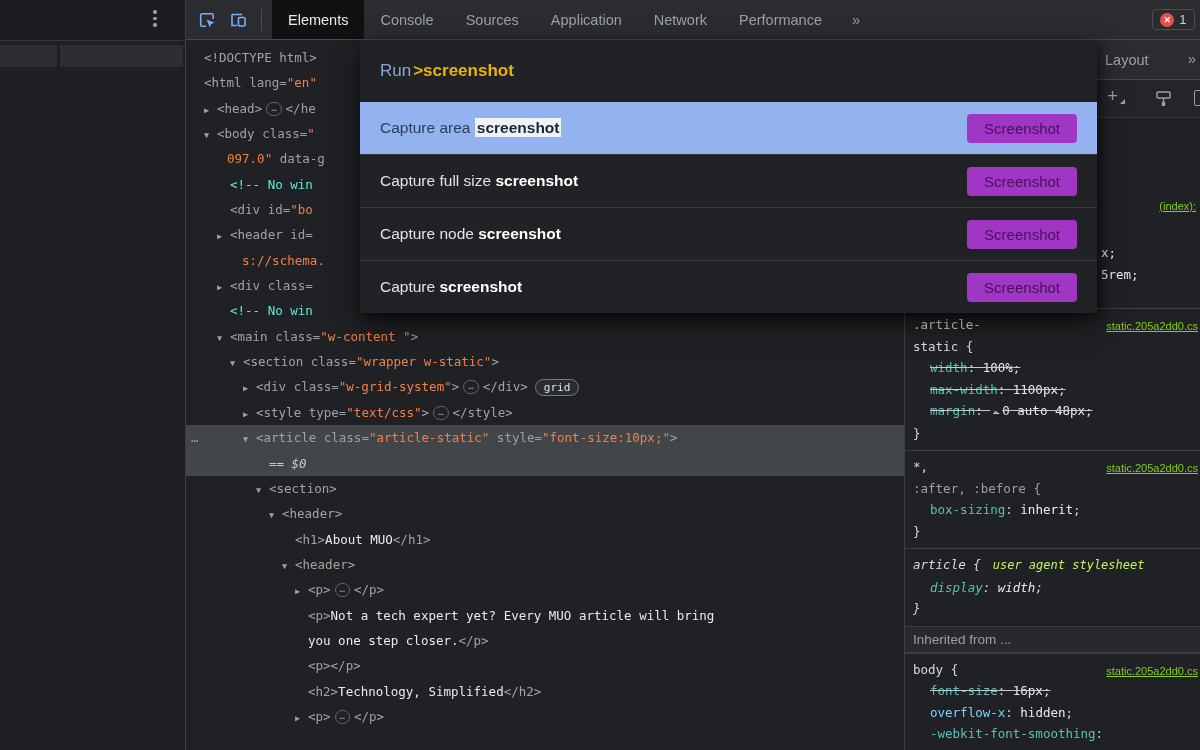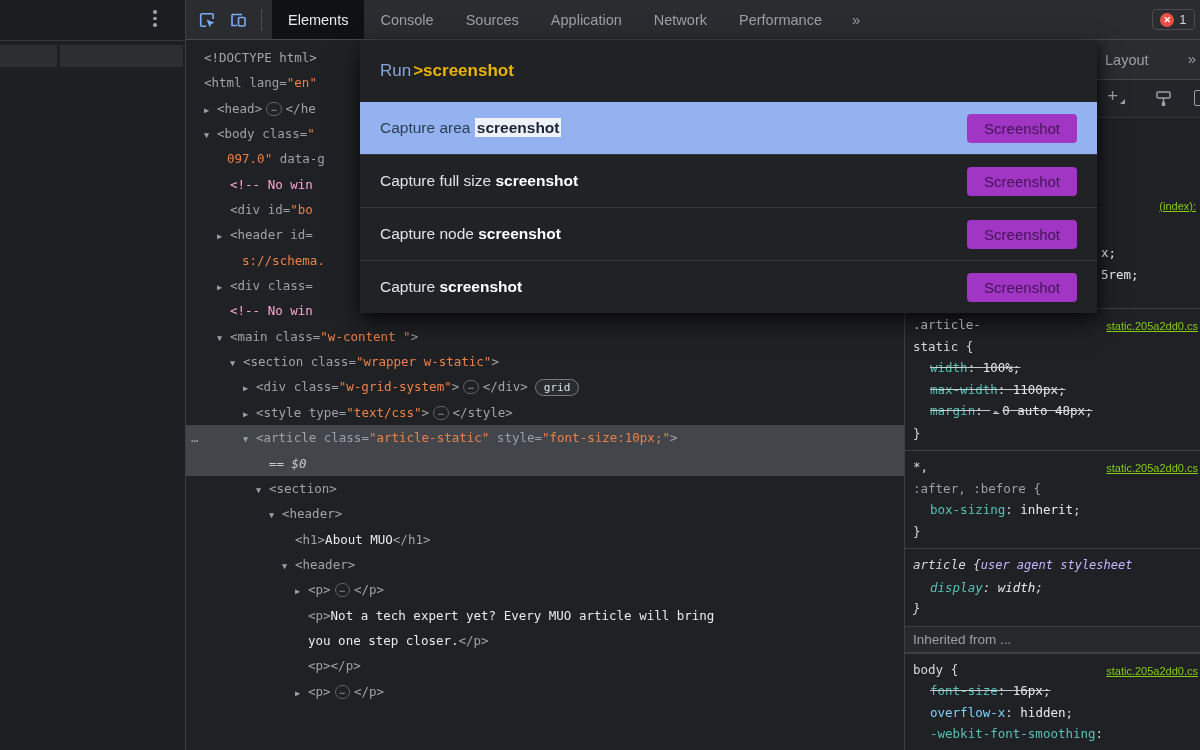--- a/index.html
+++ b/index.html
@@ -38,21 +38,21 @@
   #tree{padding-top:5px;}
   .tree-line{height:25.35px;line-height:25.35px;white-space:nowrap;position:relative;box-sizing:border-box;}
   .tree-line.selected{background:#42464b;}
   .gutter-dots{position:absolute;left:5px;top:0;color:#9aa0a6;letter-spacing:1px;}
   .t-arrow{display:inline-block;width:13px;margin-left:-13px;color:#9aa0a6;font-size:8.5px;}
   .t-tag{color:#a3a3a3;}
   .t-attr{color:#9aa0a6;}
   .t-punct{color:#9aa0a6;}
   .t-val{color:#ee8147;}
   .t-text{color:#e8eaed;}
-  .t-comment{color:#f9a8d4;}
+  .t-comment{color:#5eead4;}
   .t-eq{color:#c7cbd0;font-style:italic;}
   .pill-ellipsis{display:inline-block;border:1px solid #5f6368;border-radius:8px;color:#9aa0a6;font-size:9px;line-height:8px;padding:1px 4px 3px;margin:0 4px;vertical-align:2px;}
   .badge-grid{display:inline-block;border:1px solid #767b80;border-radius:10px;color:#d9e3ea;font-size:11px;line-height:15px;padding:0 8px;margin-left:7px;background:#2a2d30;}
 
   
   #styles-panel{position:absolute;left:718px;top:40px;width:297px;height:710px;border-left:1px solid #3c4043;box-sizing:border-box;background:#202124;overflow:hidden;}
   #sp-tabs{height:40px;background:#2b2c2f;border-bottom:1px solid #47484c;position:relative;box-sizing:border-box;}
   .sp-tab{position:absolute;left:200px;top:0;height:100%;display:flex;align-items:center;font-size:14.5px;color:#9aa0a6;}
   .sp-more{position:absolute;right:5px;top:10px;color:#9aa0a6;font-size:15px;}
   #sp-iconbar{height:38px;border-bottom:1px solid #36383c;background:#242528;position:relative;box-sizing:border-box;}
@@ -64,21 +64,21 @@
   .sp-link{color:#84cc16;text-decoration:underline;font-family:Liberation Sans, sans-serif;font-size:11px;}
   #frag-index{top:160px;right:5px;}
   #frag-a{top:205px;left:196px;}
   #frag-b{top:227px;left:196px;}
   #sp-rules{position:absolute;top:268px;left:0;width:297px;box-sizing:border-box;}
   .rule{border-top:1px solid #3c4043;padding:5px 8px 6px;font-family:"DejaVu Sans Mono",monospace;font-size:12.5px;line-height:21.5px;color:#d7dade;position:relative;box-sizing:border-box;}
   .rule.italic{font-style:italic;}
   .rule-link{position:absolute;right:4px;top:7px;max-width:155px;overflow:hidden;white-space:nowrap;}
   .sel-line{white-space:nowrap;}
   .sel-dim{color:#9aa0a6;}
-  .rule-note{color:#c4b5fd;margin-left:0;font-style:italic;font-size:12px;}
+  .rule-note{color:#bef264;margin-left:12px;font-style:italic;font-size:12px;}
   .decl{padding-left:17px;white-space:nowrap;overflow:hidden;}
   .d-name{color:#56c2b6;}
   .d-name.dim{color:#7dd3fc;}
   .d-val{color:#e8eaed;}
   .struck{text-decoration:line-through;text-decoration-color:#c6cbd0;}
   .d-exp{color:#9aa0a6;margin:0 3px;font-size:10px;}
   .band{border-top:1px solid #3c4043;border-bottom:1px solid #3c4043;background:#27292c;color:#9aa0a6;font-size:13.5px;padding:5px 8px;font-family:"Liberation Sans",sans-serif;}
 
   
   #cmd-dialog{position:absolute;left:360px;top:40px;width:737px;z-index:10;background:#202225;
@@ -180,20 +180,21 @@
         <div class="tree-line selected" style="padding-left: 70px;"><span class="gutter-dots">…</span><span class="t-arrow">▼</span><span class="t-tag">&lt;article</span><span class="t-attr"> class</span><span class="t-punct">=</span><span class="t-val">"article-static"</span><span class="t-attr"> style</span><span class="t-punct">=</span><span class="t-val">"font-size:10px;"</span><span class="t-tag">&gt;</span></div>
         <div class="tree-line selected" style="padding-left: 83px;"><span class="t-eq">== $0</span></div>
         <div class="tree-line" style="padding-left: 83px;"><span class="t-arrow">▼</span><span class="t-tag">&lt;section&gt;</span></div>
         <div class="tree-line" style="padding-left: 96px;"><span class="t-arrow">▼</span><span class="t-tag">&lt;header&gt;</span></div>
         <div class="tree-line" style="padding-left: 109px;"><span class="t-tag">&lt;h1&gt;</span><span class="t-text">About MUO</span><span class="t-tag">&lt;/h1&gt;</span></div>
         <div class="tree-line" style="padding-left: 109px;"><span class="t-arrow">▼</span><span class="t-tag">&lt;header&gt;</span></div>
         <div class="tree-line" style="padding-left: 122px;"><span class="t-arrow">▶</span><span class="t-tag">&lt;p&gt;</span><span class="pill-ellipsis">…</span><span class="t-tag">&lt;/p&gt;</span></div>
         <div class="tree-line" style="padding-left: 122px;"><span class="t-tag">&lt;p&gt;</span><span class="t-text">Not a tech expert yet? Every MUO article will bring</span></div>
         <div class="tree-line" style="padding-left: 122px;"><span class="t-text">you one step closer.</span><span class="t-tag">&lt;/p&gt;</span></div>
         <div class="tree-line" style="padding-left: 122px;"><span class="t-tag">&lt;p&gt;&lt;/p&gt;</span></div>
+        <div class="tree-line" style="padding-left: 122px;"><span class="t-tag">&lt;h2&gt;</span><span class="t-text">Technology, Simplified</span><span class="t-tag">&lt;/h2&gt;</span></div>
         <div class="tree-line" style="padding-left: 122px;"><span class="t-arrow">▶</span><span class="t-tag">&lt;p&gt;</span><span class="pill-ellipsis">…</span><span class="t-tag">&lt;/p&gt;</span></div>
       </div>
   </div>
 
   <div id="styles-panel">
     <div id="sp-tabs">
       <span class="sp-tab">Layout</span>
       <span class="sp-more">»</span>
     </div>
     <div id="sp-iconbar">

